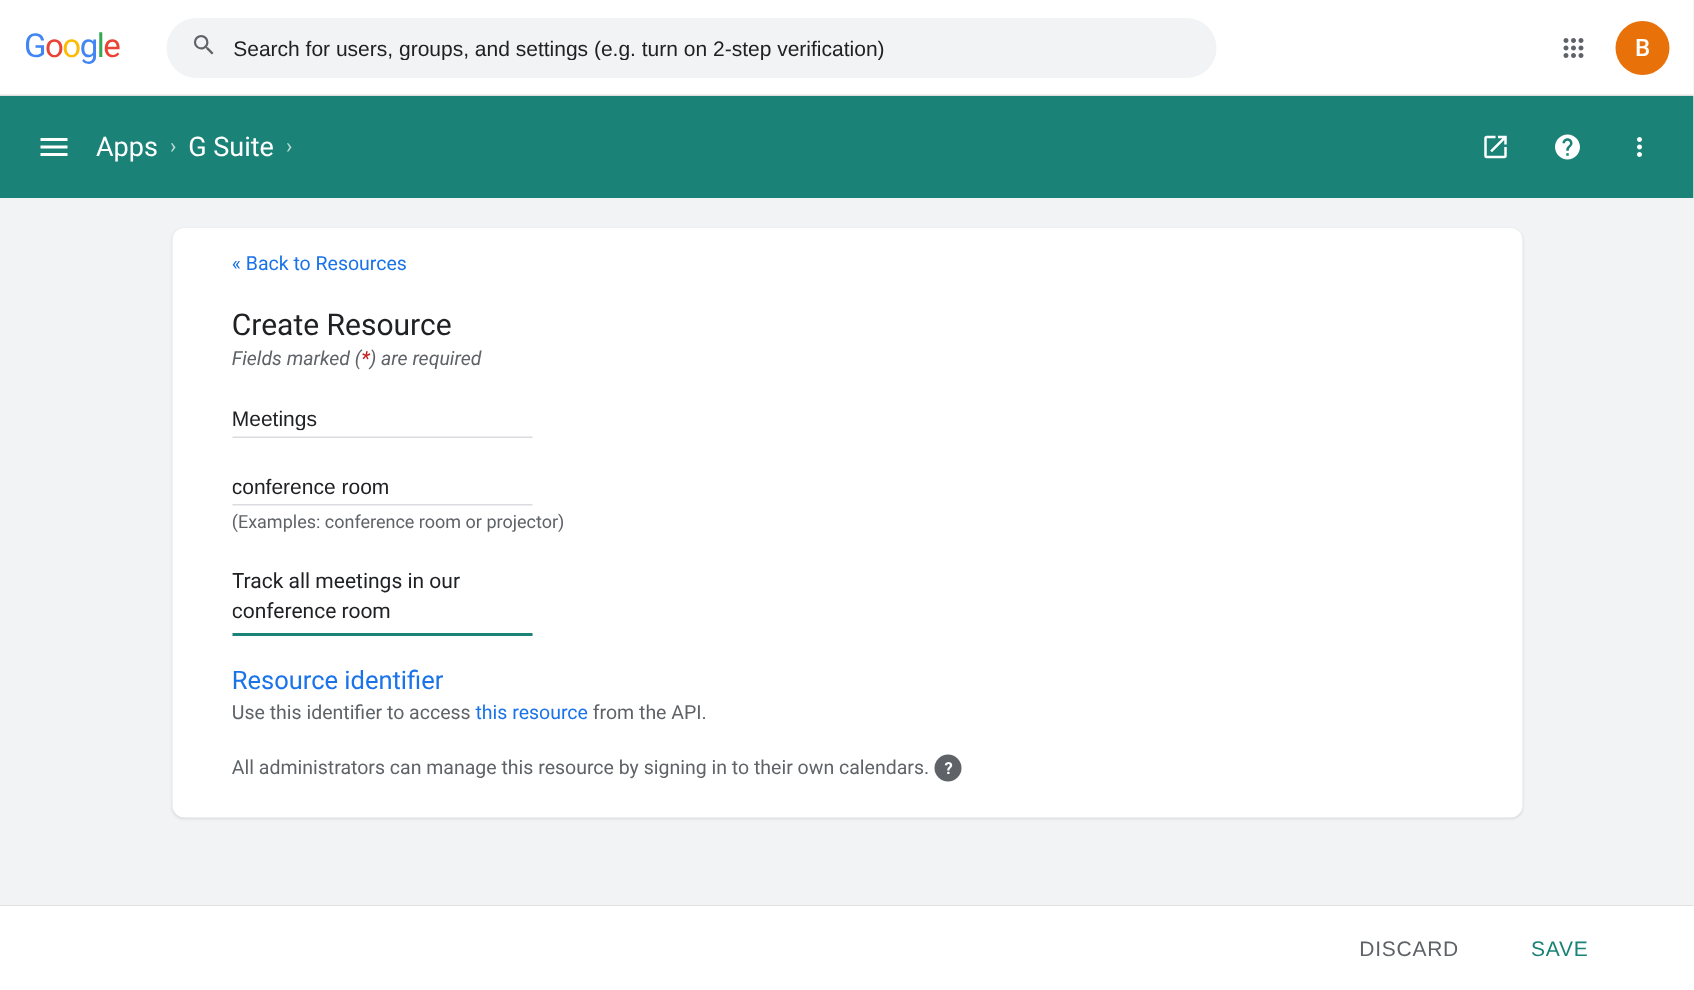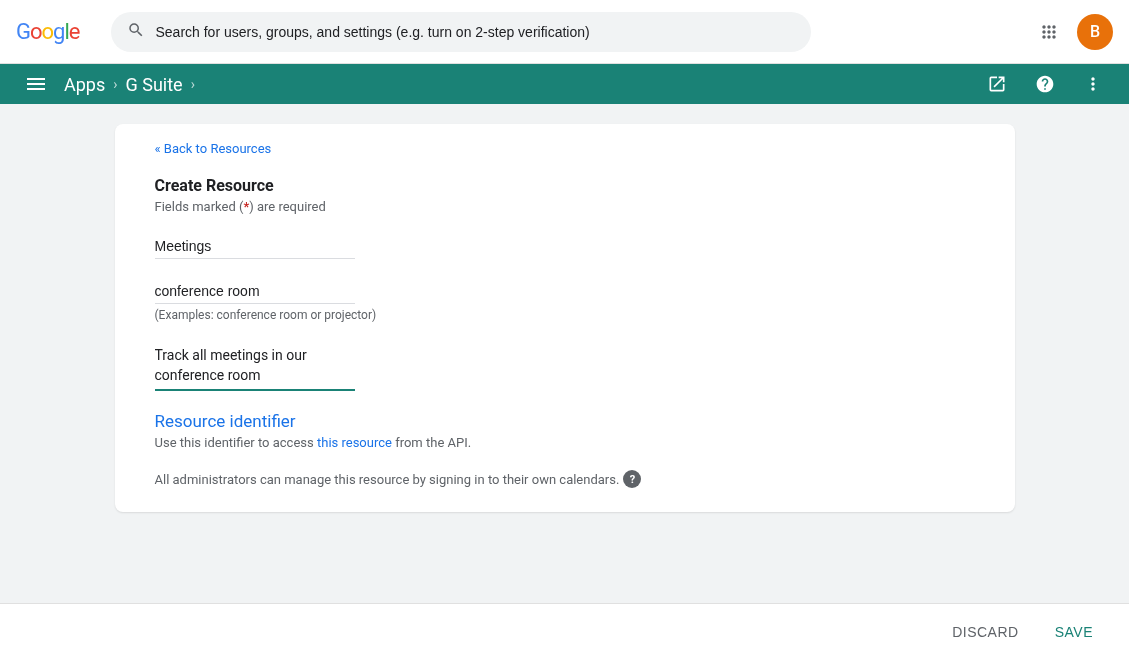--- a/index.html
+++ b/index.html
@@ -80,21 +80,21 @@
       font-weight: 500;
       cursor: pointer;
     }
 
     
     .nav-bar {
       background: #1a8276;
       display: flex;
       align-items: center;
       padding: 0 16px;
-      height: 40px;
+      height: 68px;
       color: #fff;
     }
     .nav-menu-btn {
       background: none;
       border: none;
       color: #fff;
       cursor: pointer;
       padding: 8px;
       display: flex; align-items: center; justify-content: center;
       margin-right: 8px;
@@ -176,29 +176,30 @@
     .back-link {
       color: #1a73e8;
       text-decoration: none;
       font-size: 13px;
       cursor: pointer;
       display: inline-block;
       margin-bottom: 20px;
     }
 
     .form-title {
-      font-size: 16px;
-      font-weight: 700;
+      font-size: 20px;
+      font-weight: 400;
       color: #202124;
       margin-bottom: 4px;
     }
     .form-subtitle {
       font-size: 13px;
       color: #5f6368;
       margin-bottom: 20px;
+      font-style: italic;
     }
     .required-star {
       color: #c5221f;
       font-weight: 500;
     }
 
     .form-group {
       margin-bottom: 20px;
     }
     .form-label {
@@ -273,24 +274,24 @@
       font-size: 11px;
       font-weight: 700;
       cursor: pointer;
     }
 
     
     .footer {
       display: flex;
       justify-content: flex-end;
       align-items: center;
-      padding: 12px 20px;
+      padding: 12px 54px;
       background: #fff;
       border-top: 1px solid #e0e0e0;
-      gap: 4px;
+      gap: 16px;
       position: fixed;
       bottom: 0;
       left: 0;
       right: 0;
     }
     .btn-discard {
       background: none;
       border: none;
       color: #5f6368;
       font-size: 14px;

